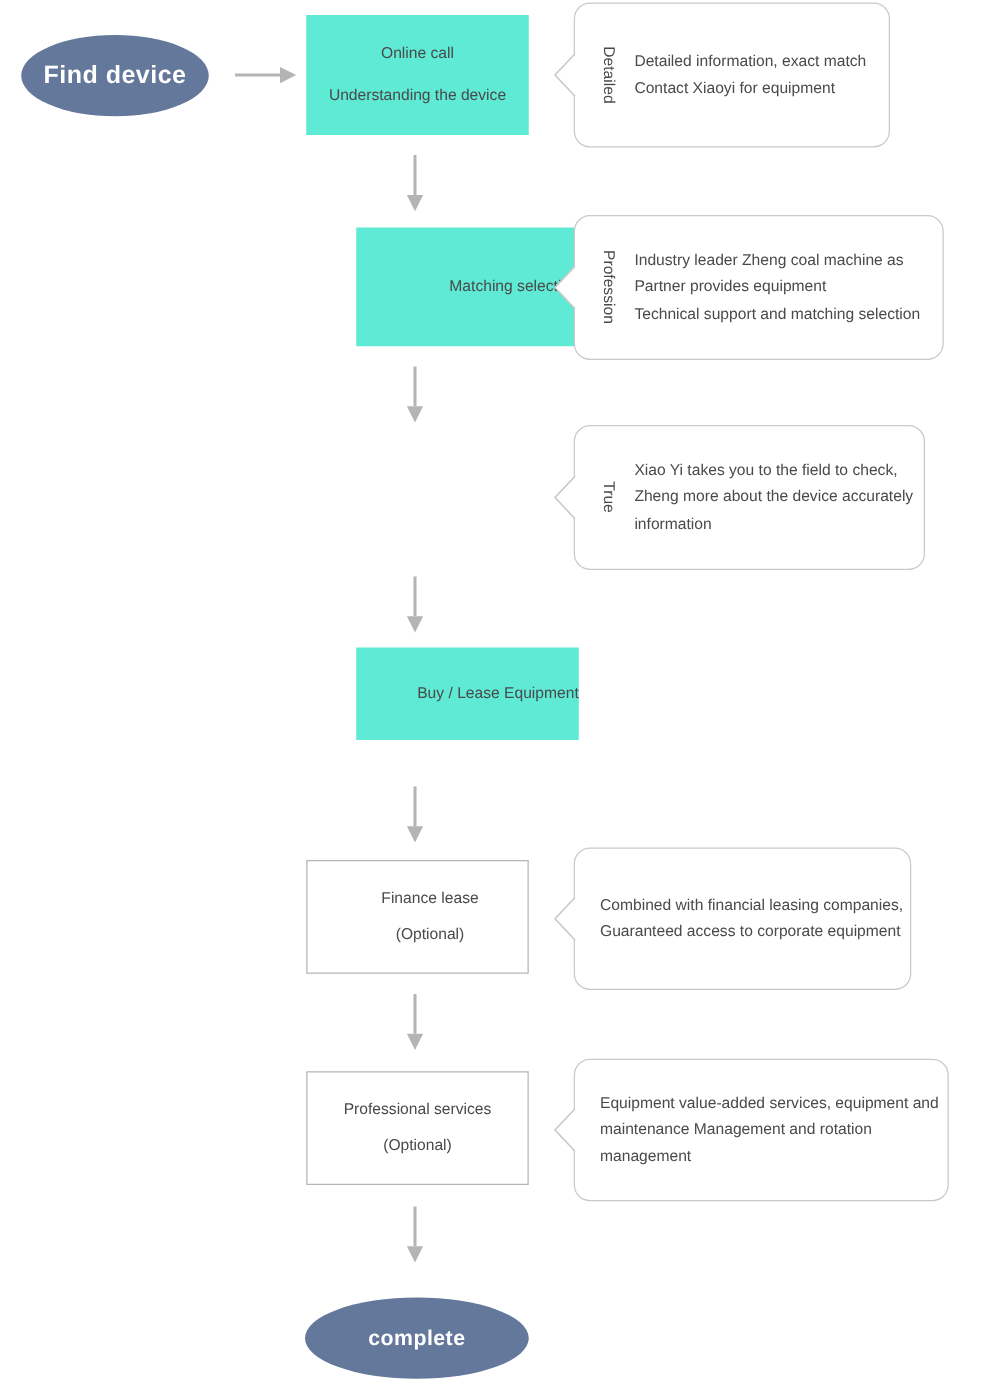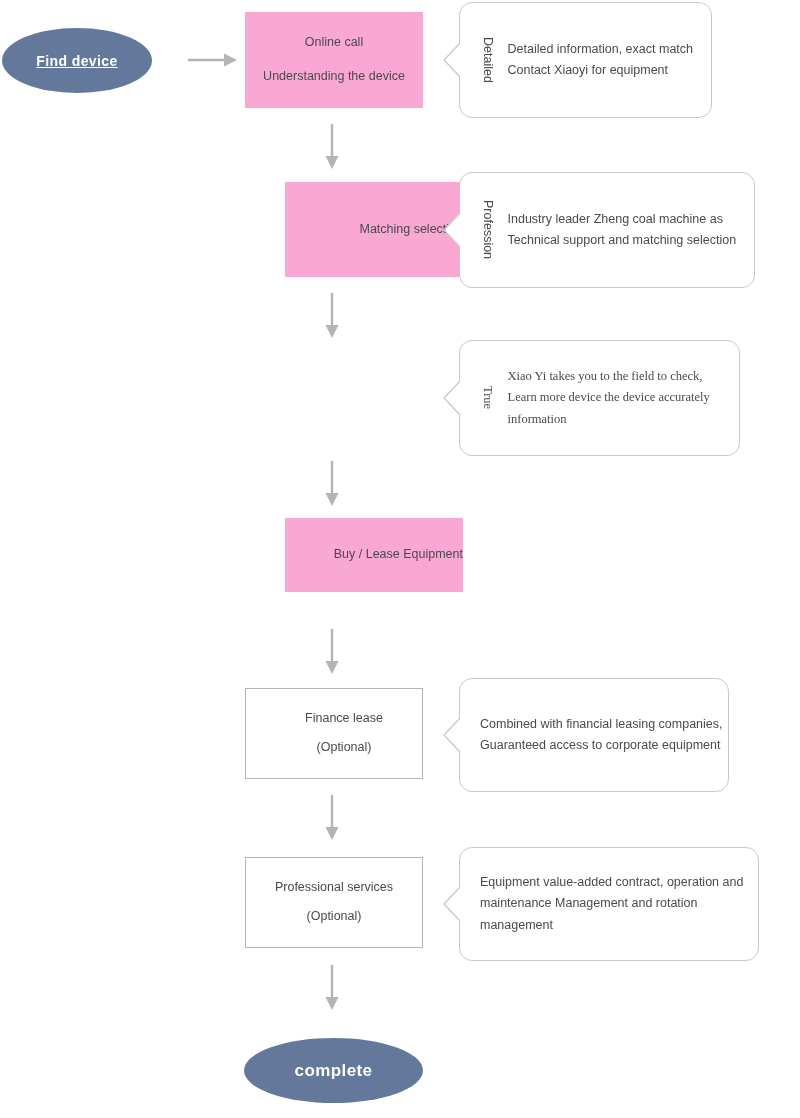--- a/index.html
+++ b/index.html
@@ -29,41 +29,40 @@
     border-radius: 50%;
     background: #64789b;
     display: flex;
     align-items: center;
     justify-content: center;
     color: #ffffff;
     font-weight: bold;
     letter-spacing: 0.4px;
   }
   .ellipse.start {
-    left: 2px;
+    left: 17px;
     top: 28px;
     width: 150px;
     height: 65px;
-    font-size: 14px;
-    text-decoration: underline;
+    font-size: 20px;
   }
   .ellipse.end {
     left: 244px;
     top: 1038px;
     width: 179px;
     height: 65px;
     font-size: 17px;
   }
 
   
   .proc {
     position: absolute;
     left: 245px;
     width: 178px;
-    background: #f9a8d4;
+    background: #5eead4;
     border: none;
     display: flex;
     flex-direction: column;
     justify-content: center;
     color: #4a4a4a;
     font-size: 12.5px;
     line-height: 1.25;
   }
   .proc .line { display: block; }
 
@@ -130,21 +129,21 @@
   }
   .callout-body {
     padding: 0 14px 0 6px;
     white-space: nowrap;
   }
   .callout-body.no-label { padding-left: 20px; }
   .callout-body .line { display: block; }
 
   #callout-1 { left: 459px; top: 2px;   width: 253px; height: 116px; }
   #callout-2 { left: 459px; top: 172px; width: 296px; height: 116px; }
-  #callout-3 { left: 459px; top: 340px; width: 281px; height: 116px; font-family: Liberation Serif, serif; }
+  #callout-3 { left: 459px; top: 340px; width: 281px; height: 116px; }
   #callout-4 { left: 459px; top: 508px; width: 304px; height: 116px; }
   #callout-5 { left: 459px; top: 678px; width: 270px; height: 114px; }
   #callout-6 { left: 459px; top: 847px; width: 300px; height: 114px; }
 
   
   .connector {
     position: absolute;
     pointer-events: none;
   }
   .arrow-down { left: 318px; width: 28px; height: 46px; }
@@ -231,53 +230,54 @@
     </div>
   </div>
 
   <div class="callout" id="callout-2">
     <svg class="callout-tail" viewBox="0 0 18 36">
       <polyline points="17,1 1,18 17,35" fill="#ffffff" stroke="#c9c9c9" stroke-width="1.3"></polyline>
     </svg>
     <span class="callout-vlabel">Profession</span>
     <div class="callout-body">
       <span class="line">Industry leader Zheng coal machine as</span>
+      <span class="line">Partner provides equipment</span>
       <span class="line">Technical support and matching selection</span>
     </div>
   </div>
 
   <div class="callout" id="callout-3">
     <svg class="callout-tail" viewBox="0 0 18 36">
       <polyline points="17,1 1,18 17,35" fill="#ffffff" stroke="#c9c9c9" stroke-width="1.3"></polyline>
     </svg>
     <span class="callout-vlabel">True</span>
     <div class="callout-body">
       <span class="line">Xiao Yi takes you to the field to check,</span>
-      <span class="line">Learn more device the device accurately</span>
+      <span class="line">Zheng more about the device accurately</span>
       <span class="line">information</span>
     </div>
   </div>
 
 
   <div class="callout" id="callout-5">
     <svg class="callout-tail" viewBox="0 0 18 36">
       <polyline points="17,1 1,18 17,35" fill="#ffffff" stroke="#c9c9c9" stroke-width="1.3"></polyline>
     </svg>
     <div class="callout-body no-label">
       <span class="line">Combined with financial leasing companies,</span>
       <span class="line">Guaranteed access to corporate equipment</span>
     </div>
   </div>
 
   <div class="callout" id="callout-6">
     <svg class="callout-tail" viewBox="0 0 18 36">
       <polyline points="17,1 1,18 17,35" fill="#ffffff" stroke="#c9c9c9" stroke-width="1.3"></polyline>
     </svg>
     <div class="callout-body no-label">
-      <span class="line">Equipment value-added contract, operation and</span>
+      <span class="line">Equipment value-added services, equipment and</span>
       <span class="line"> maintenance Management and rotation</span>
       <span class="line">management</span>
     </div>
   </div>
 
   <div class="ellipse end">
     <span>complete</span>
   </div>
 
 </div>

